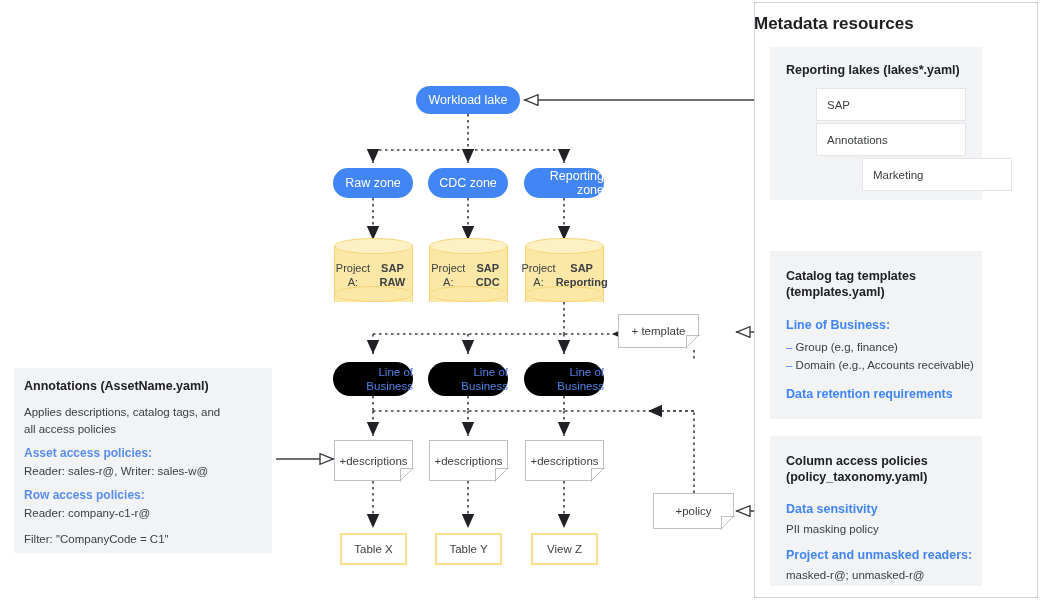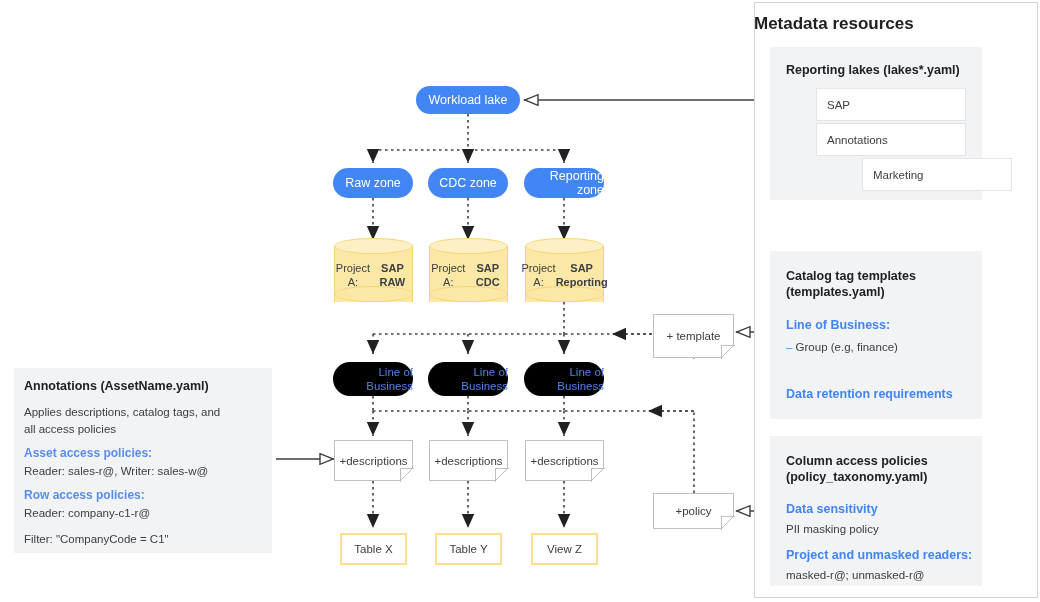--- a/index.html
+++ b/index.html
@@ -252,21 +252,21 @@
     <div class="edge-t"></div>
     <div class="edge-r"></div>
     <div class="edge-b"></div>
     <div class="fold"></div>
     <svg class="diag" viewBox="0 0 13 13">
         <line x1="0" y1="13" x2="13" y2="0" stroke="#bdc1c6" stroke-width="1"></line>
       </svg>
     <span>+descriptions</span>
   </div>
 
-  <div class="doc" style="left:653px; top:314px; width:81px; height:44px;">
+  <div class="doc" style="left:618px; top:314px; width:81px; height:34px;">
     <div class="edge-l"></div>
     <div class="edge-t"></div>
     <div class="edge-r"></div>
     <div class="edge-b"></div>
     <div class="fold"></div>
     <svg class="diag" viewBox="0 0 13 13">
         <line x1="0" y1="13" x2="13" y2="0" stroke="#bdc1c6" stroke-width="1"></line>
       </svg>
     <span>+ template</span>
   </div>
@@ -296,20 +296,23 @@
     <div class="lake-item" style="top:76px;">Annotations</div>
     <div class="lake-item" style="top:111px;margin-left:46px;">Marketing</div>
   </div>
 
   <div class="grey-card" id="card-templates">
     <div class="card-head" style="position:absolute; left:16px; top:17px;">Catalog tag templates</div>
     <div class="card-head" style="position:absolute; left:16px; top:33px;">(templates.yaml)</div>
     <div class="blue-head" style="position:absolute; left:16px; top:67px;">Line of Business:</div>
     <div class="body-line" style="position:absolute; left:16px; top:88px;">
       <span class="dash">–&nbsp;</span><span>Group (e.g, finance)</span>
+    </div>
+    <div class="body-line" style="position:absolute; left:16px; top:106px;">
+      <span class="dash">–&nbsp;</span><span>Domain (e.g., Accounts receivable)</span>
     </div>
     <div class="blue-head" style="position:absolute; left:16px; top:136px;">Data retention requirements</div>
   </div>
 
   <div class="grey-card" id="card-policies">
     <div class="card-head" style="position:absolute; left:16px; top:17px;">Column access policies</div>
     <div class="card-head" style="position:absolute; left:16px; top:33px;">(policy_taxonomy.yaml)</div>
     <div class="blue-head" style="position:absolute; left:16px; top:66px;">Data sensitivity</div>
     <div class="body-line" style="position:absolute; left:16px; top:85px;">PII masking policy</div>
     <div class="blue-head" style="position:absolute; left:16px; top:112px;">Project and unmasked readers:</div>

